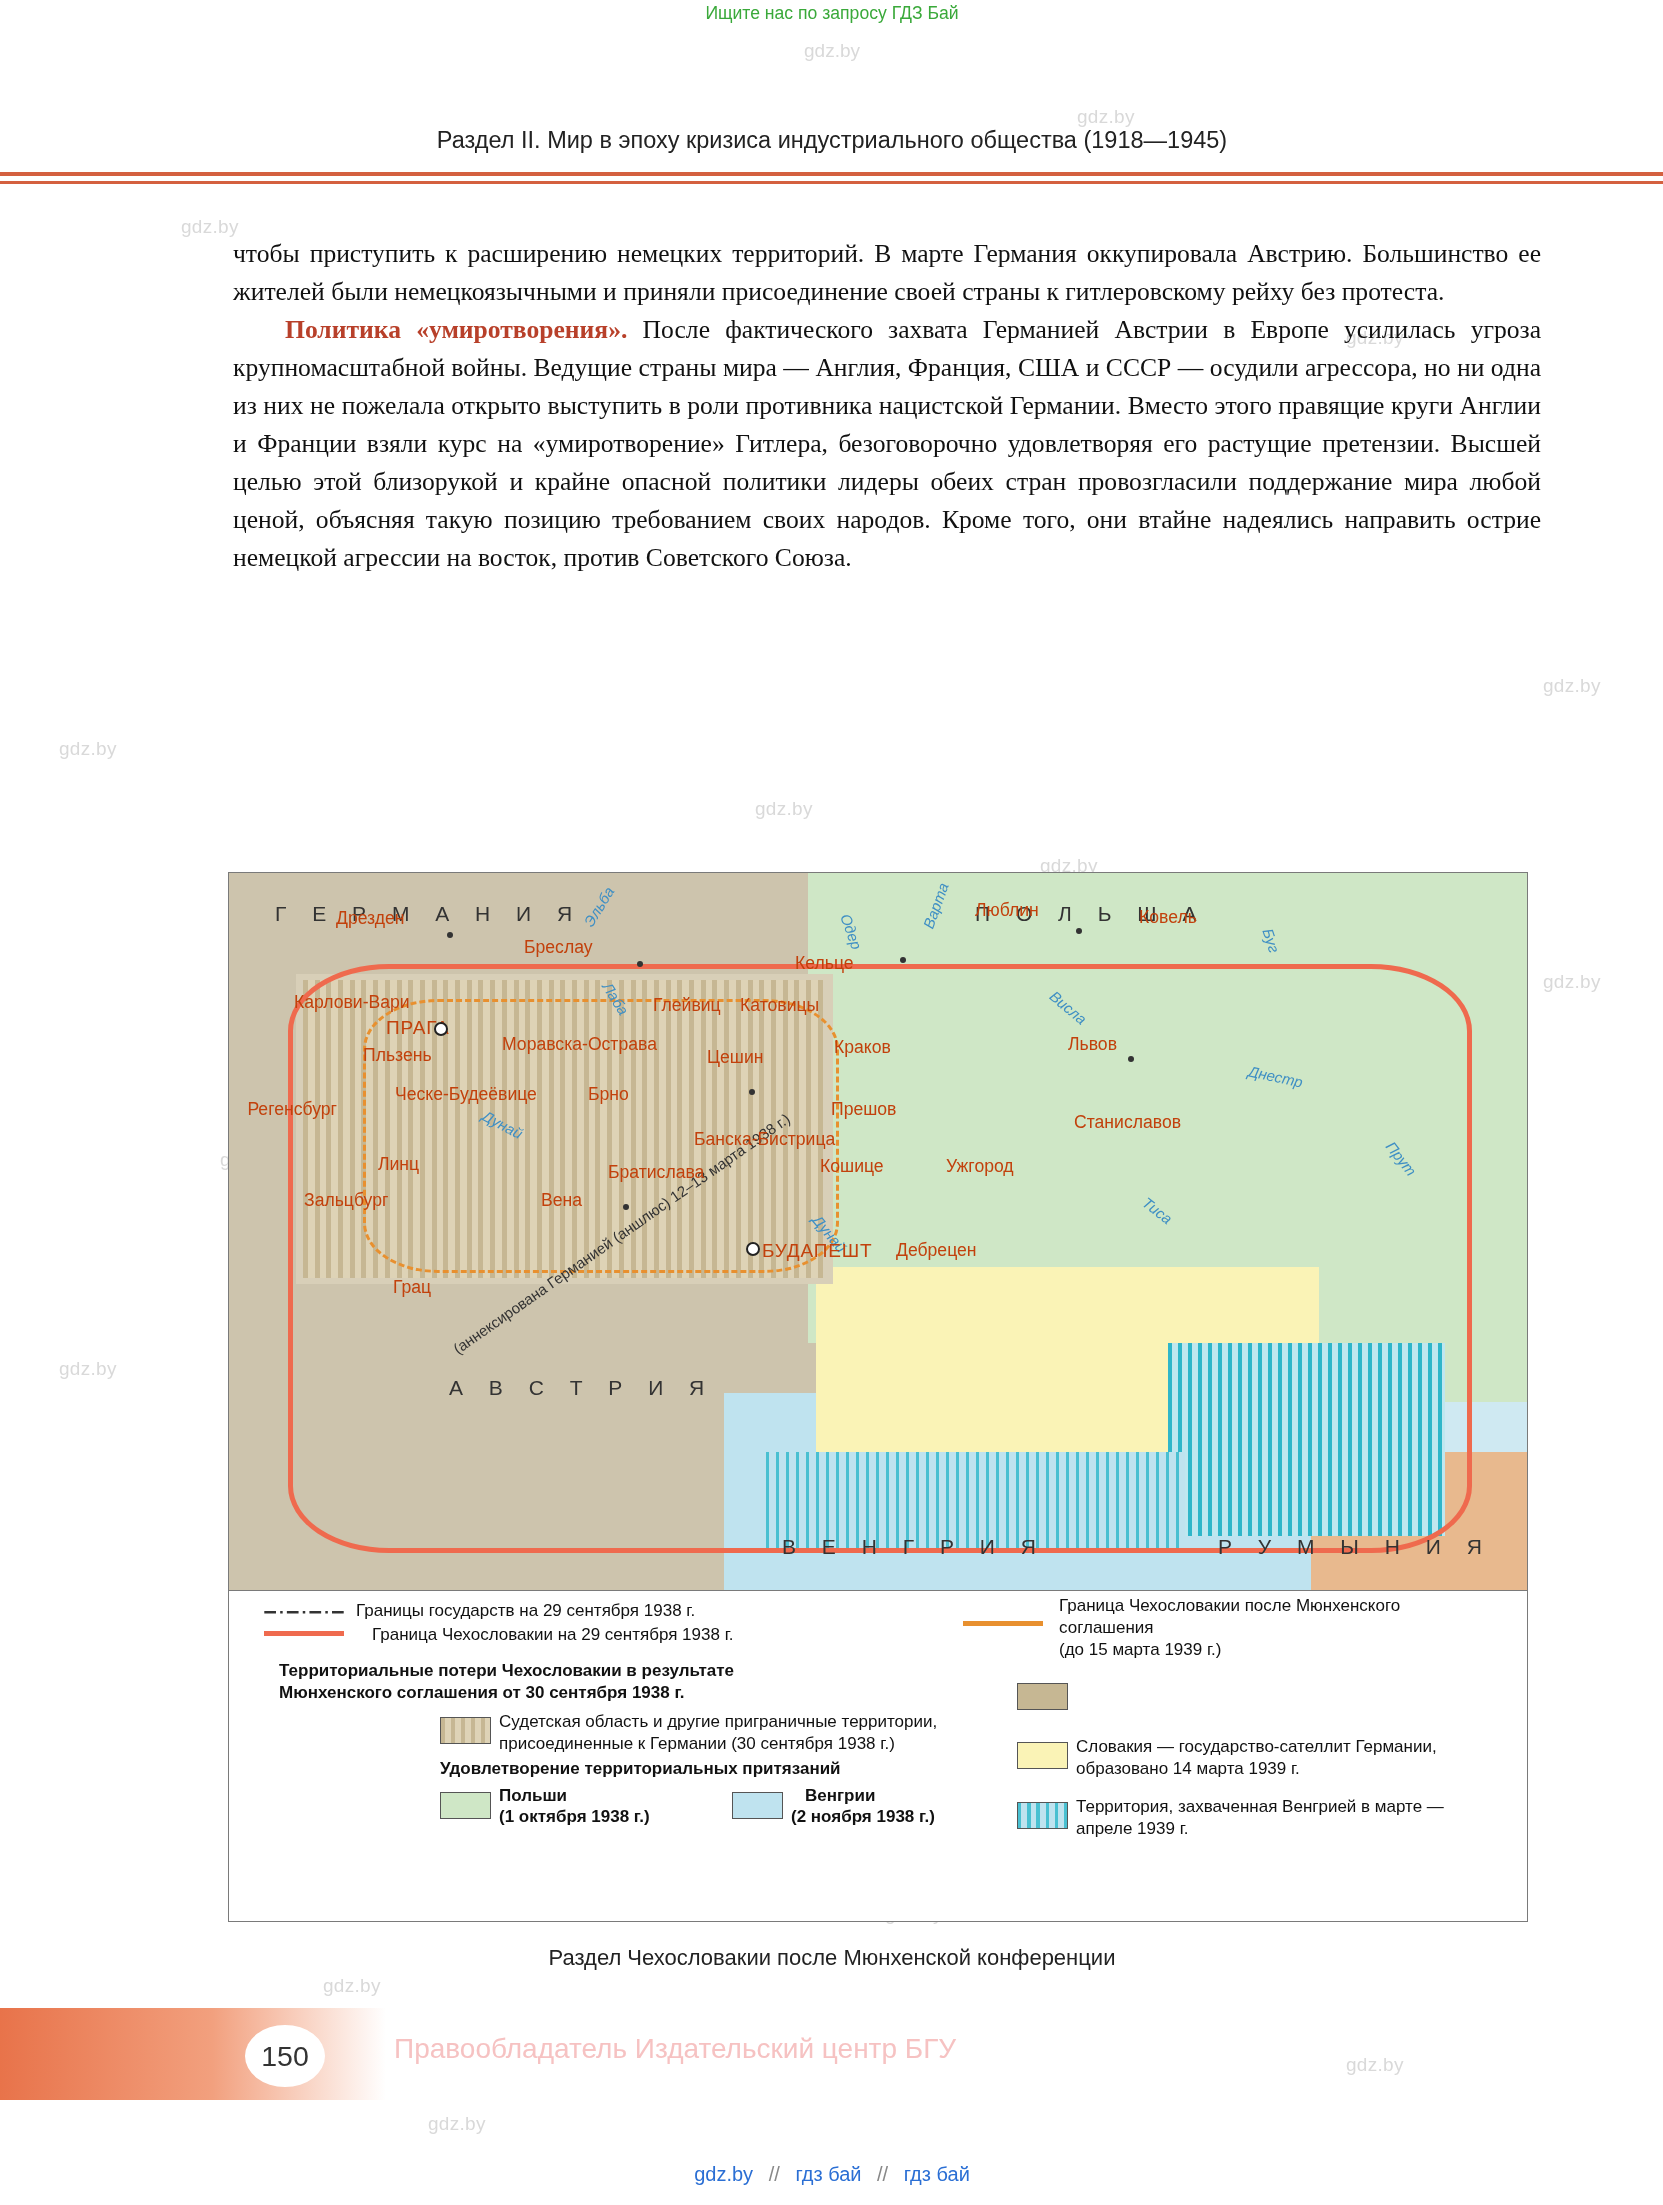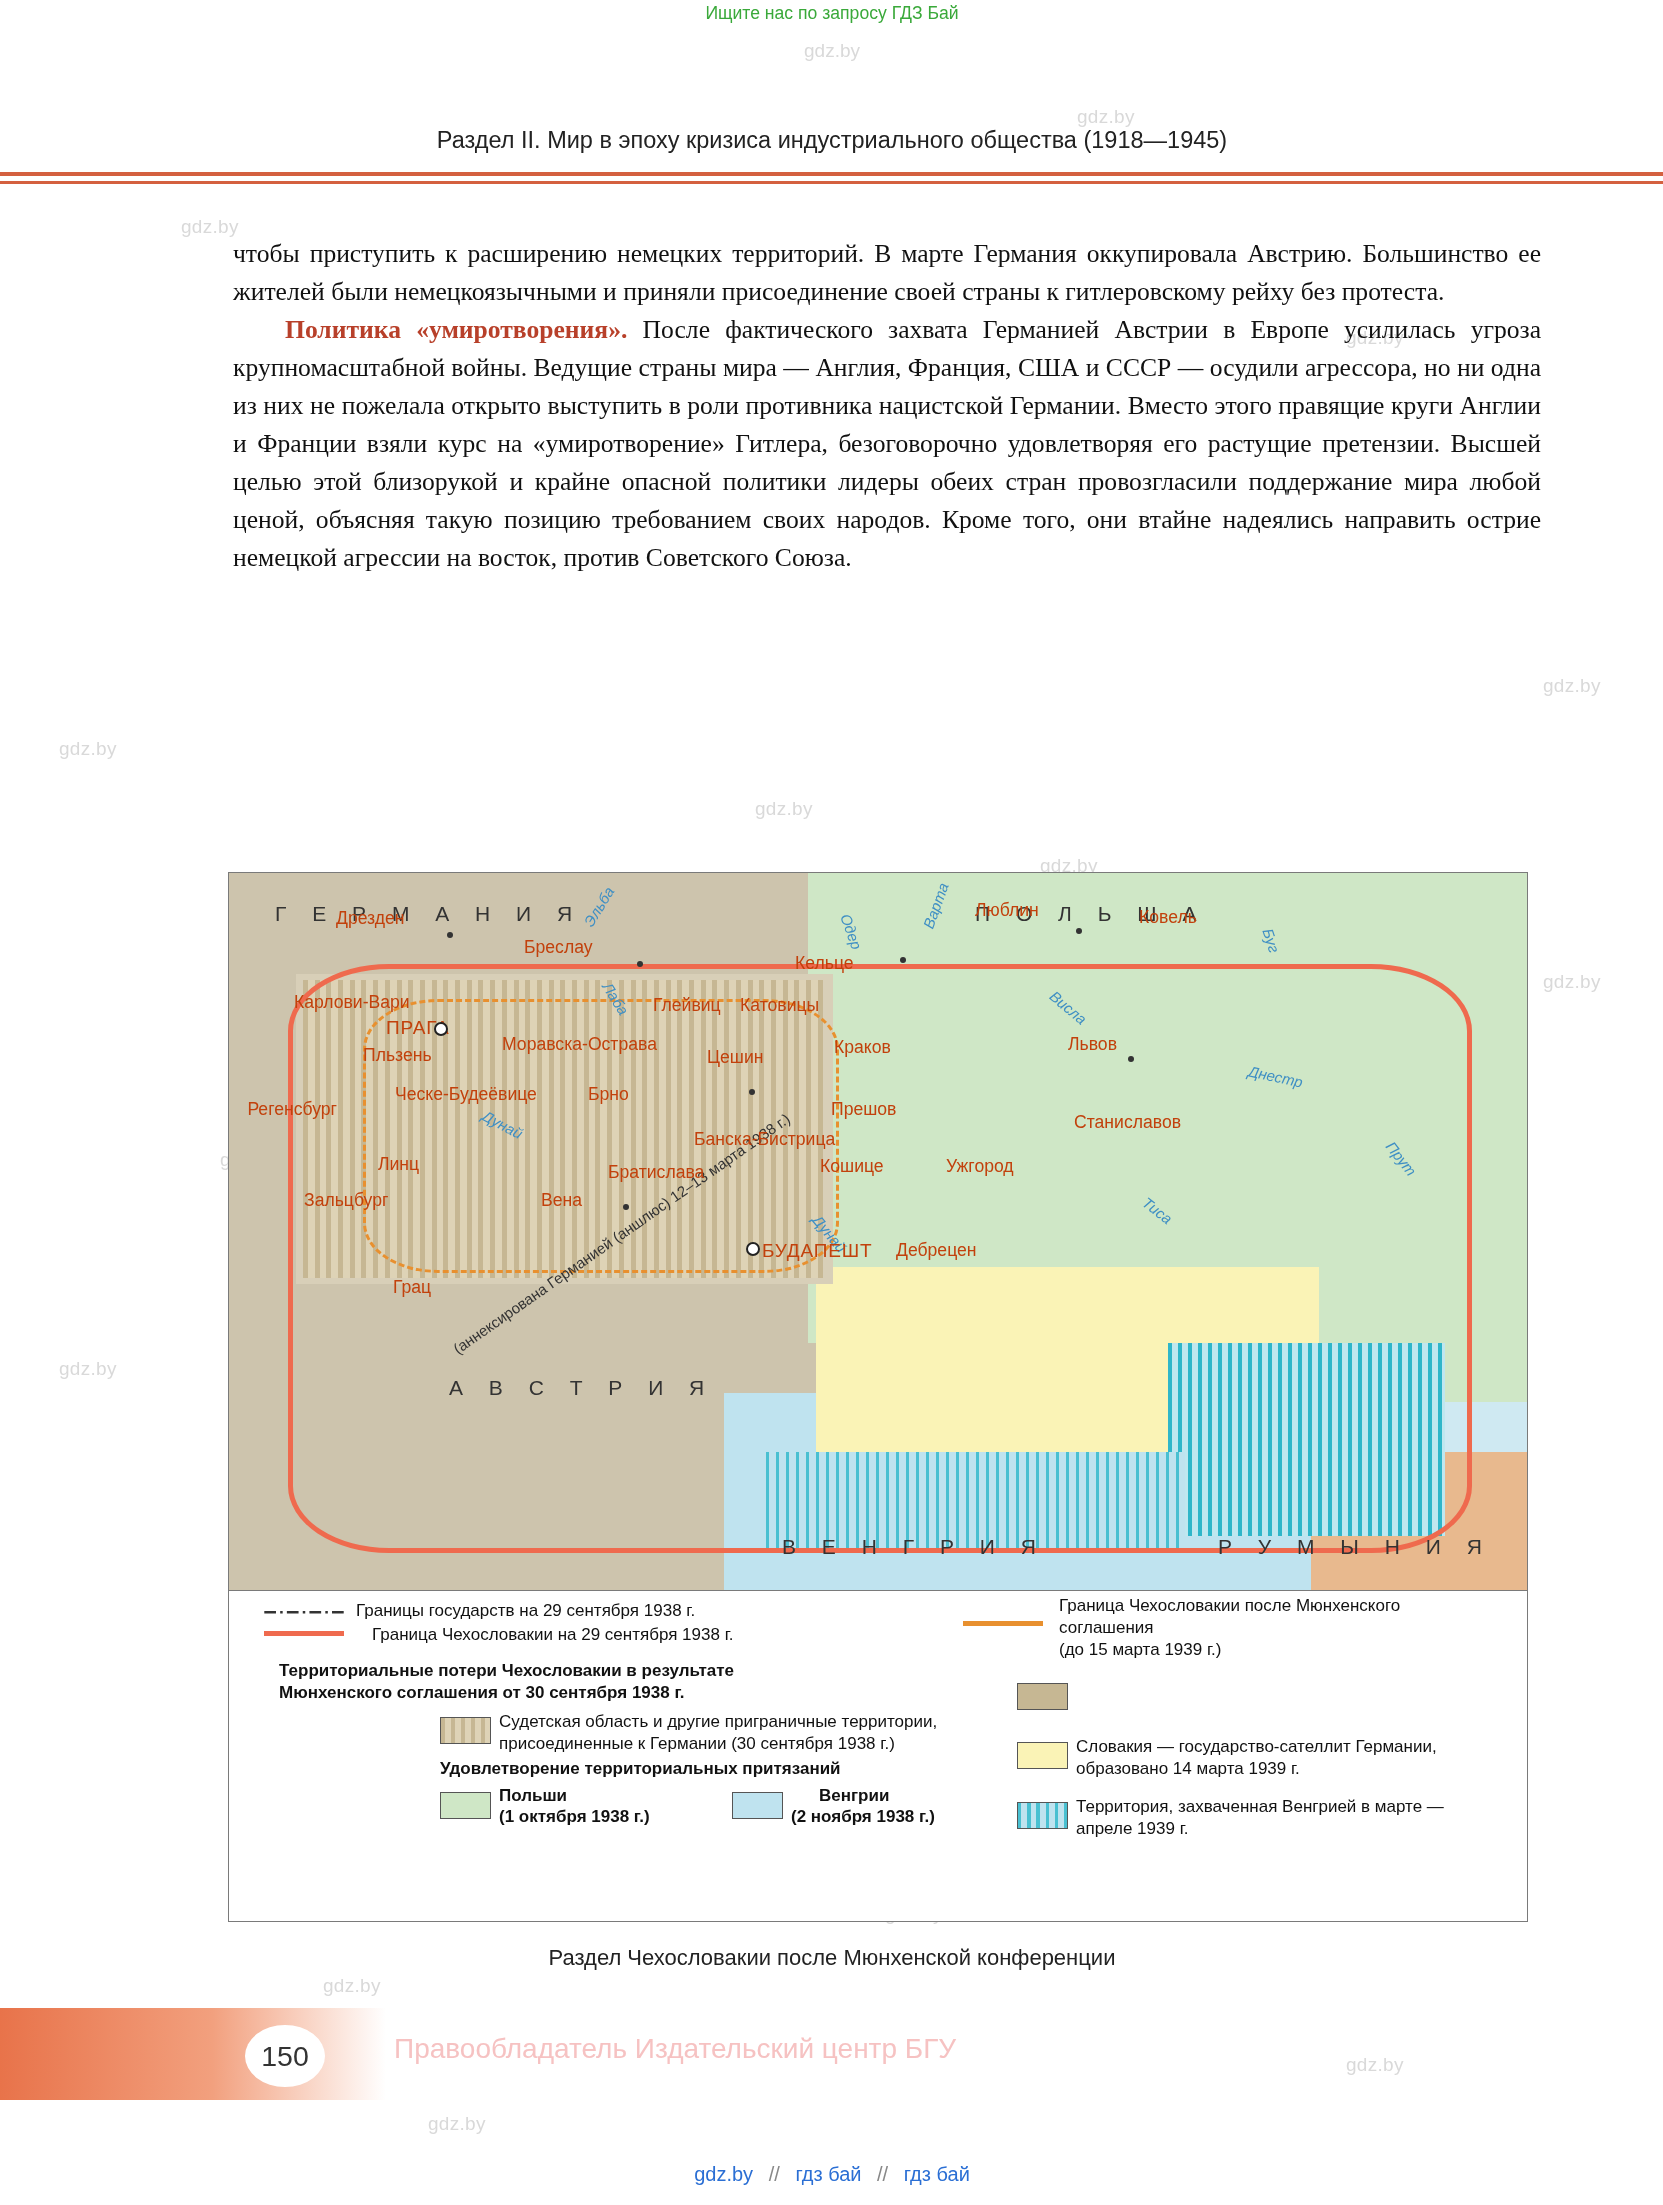--- a/index.html
+++ b/index.html
@@ -197,21 +197,21 @@
     <div class="sw" style="left:211px;top:126px;background:repeating-linear-gradient(90deg,#c6b793 0 4.2px,#ded3b6 4.2px 10px);"></div>
     <div class="lg-row" style="left:270px;top:120px;width:520px;line-height:22px;">Судетская область и другие приграничные территории, присоединенные к Германии (30 сентября 1938 г.)</div>
 
     <div class="lg-row" style="left:211px;top:168px;font-weight:bold;">Удовлетворение территориальных притязаний</div>
 
     <div class="sw" style="left:211px;top:201px;background:#cfe7c6;"></div>
     <div class="lg-row" style="left:270px;top:195px;font-weight:bold;">Польши</div>
     <div class="lg-row" style="left:270px;top:216px;font-weight:bold;">(1 октября 1938 г.)</div>
 
     <div class="sw" style="left:503px;top:201px;background:#bfe3ef;"></div>
-    <div class="lg-row" style="left:590px;top:195px;font-weight:bold;">Венгрии</div>
+    <div class="lg-row" style="left:576px;top:195px;font-weight:bold;">Венгрии</div>
     <div class="lg-row" style="left:562px;top:216px;font-weight:bold;">(2 ноября 1938 г.)</div>
 
     <div class="sw" style="left:788px;top:92px;background:#c6b793;"></div>
 
     <div class="sw" style="left:788px;top:151px;background:#faf3b6;"></div>
     <div class="lg-row" style="left:847px;top:145px;width:394px;line-height:22px;">Словакия — государство-сателлит Германии, образовано 14 марта 1939 г.</div>
 
     <div class="sw" style="left:788px;top:211px;background:repeating-linear-gradient(90deg,#49c0d1 0 3.4px,#bfe3ef 3.4px 9.2px);"></div>
     <div class="lg-row" style="left:847px;top:205px;width:386px;line-height:22px;">Территория, захваченная Венгрией в марте — апреле 1939 г.</div>
   </div>

